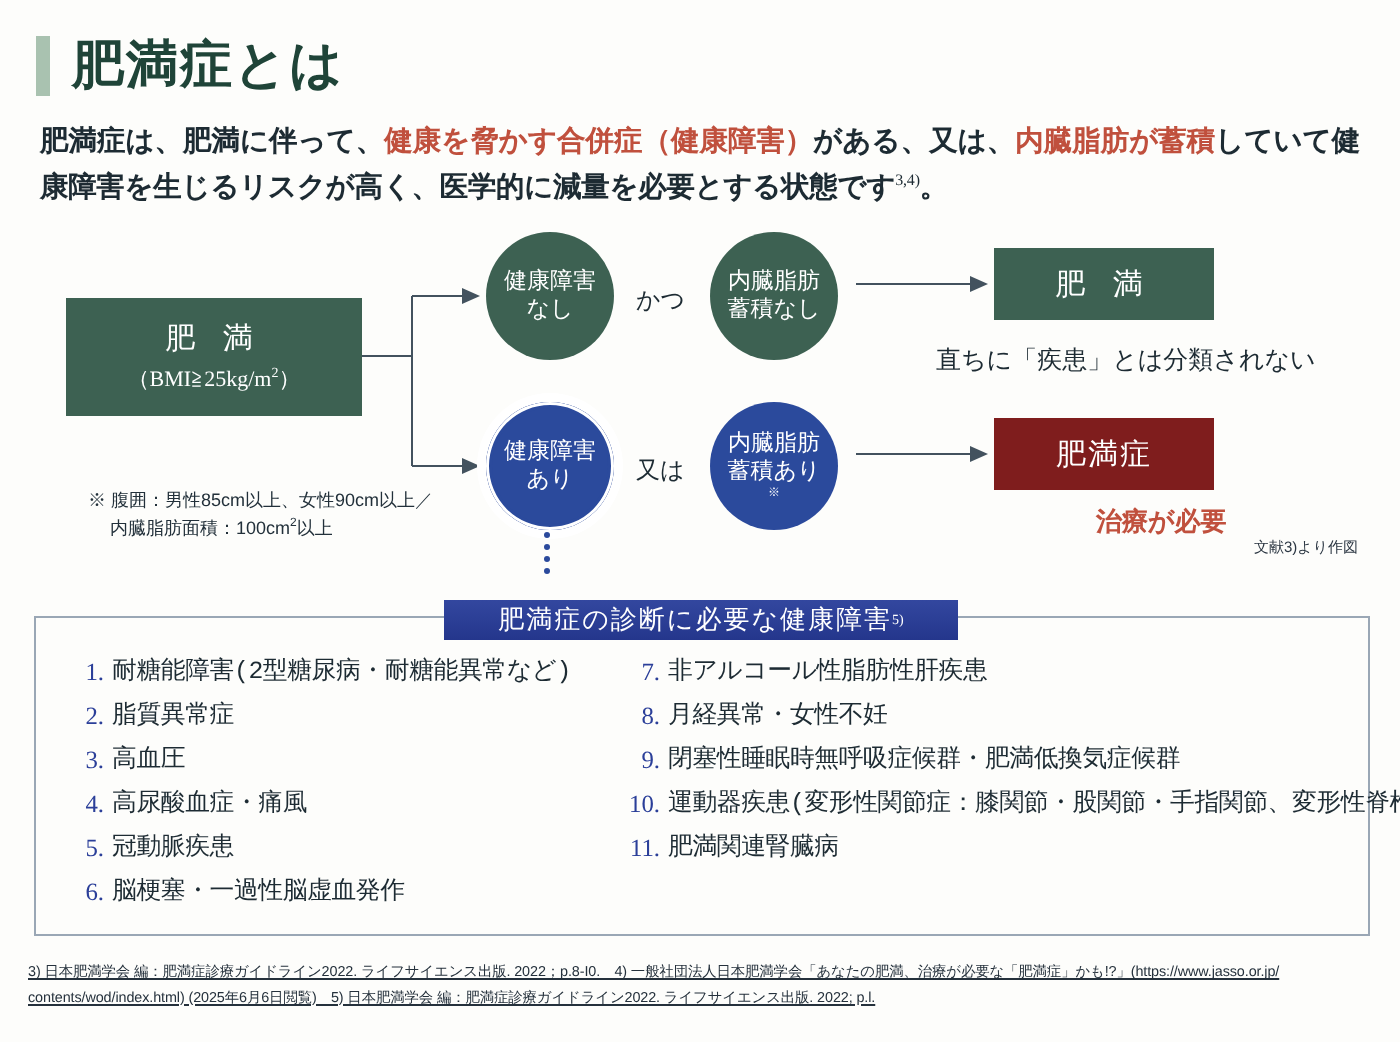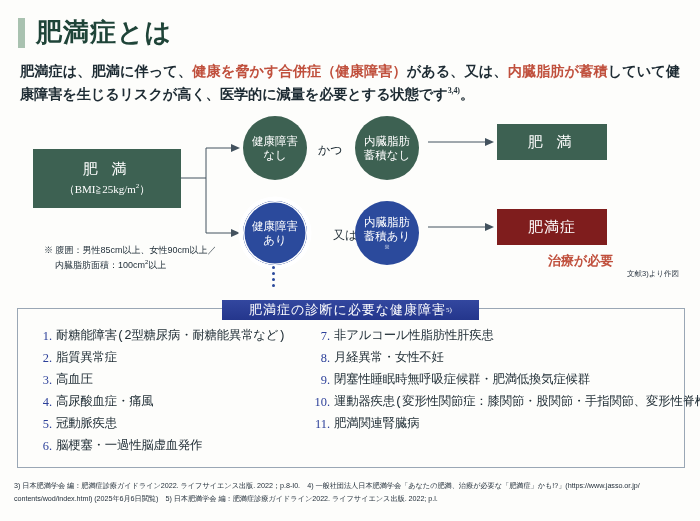--- a/index.html
+++ b/index.html
@@ -40,21 +40,21 @@
   .lead {
     margin: 12px 20px 0 20px;
     font-size: 14.2px;
     line-height: 1.62;
     letter-spacing: -0.1px;
     text-align: justify;
     color: #1d2b33;
     font-weight: bold;
   }
   .lead .hl { color: #c0503d; font-family: Liberation Serif, serif; }
-  .lead sup { font-size: 8px; vertical-align: super; font-weight: bold;}
+  .lead sup { font-size: 8px; vertical-align: super; font-weight: normal;}
 
   
   .flow {
     position: relative;
     width: 700px;
     height: 175px;
     margin-top: 8px;
   }
   .node-rect {
     position: absolute;
@@ -104,21 +104,21 @@
   .cir-v-no   { left: 355px; top: 2px; }
   .cir-h-yes  { left: 243px; top: 87px; }
   .cir-v-yes  { left: 355px; top: 87px; }
 
   .conn-word {
     position: absolute;
     font-size: 12px;
     color: #1d2b33;
   }
   .w-katsu { left: 318px; top: 28px; }
-  .w-mataha{ left: 318px; top: 113px; margin-left: 15px; }
+  .w-mataha{ left: 318px; top: 113px; }
 
   .note-line {
     position: absolute;
     font-size: 12.5px;
     color: #1d2b33;
   }
   .not-disease { left: 468px; top: 58px; }
   .need-treat {
     left: 530px; top: 138px;
     color: #c0503d;
@@ -214,20 +214,21 @@
   
   .refs {
     position: absolute;
     left: 14px; top: 480px;
     width: 678px;
     font-size: 7.2px;
     line-height: 1.75;
     color: #25313c;
     font-family: "Liberation Sans", sans-serif;
     letter-spacing: -0.05px;
+    text-decoration: underline;
   }
 </style>
 </head>
 <body>
 
 <div class="heading-row">
   <div class="heading-bar"></div>
   <div class="heading-text">肥満症とは</div>
 </div>
 
@@ -263,20 +264,21 @@
   <div class="circle c-green cir-h-no">
     <span style="white-space:pre-line">健康障害
 なし</span>
   </div>
   <div class="conn-word w-katsu">かつ</div>
   <div class="circle c-green cir-v-no">
     <span style="white-space:pre-line">内臓脂肪
 蓄積なし</span>
   </div>
   <div class="result-box res-green">肥 満</div>
+  <div class="note-line not-disease">直ちに「疾患」とは分類されない</div>
 
   <div class="circle c-blue c-ring cir-h-yes">
     <span style="white-space:pre-line">健康障害
 あり</span>
   </div>
   <div class="conn-word w-mataha">又は</div>
   <div class="circle c-blue cir-v-yes">
     <span style="white-space:pre-line">内臓脂肪
 蓄積あり</span>
       <sup>※</sup>

